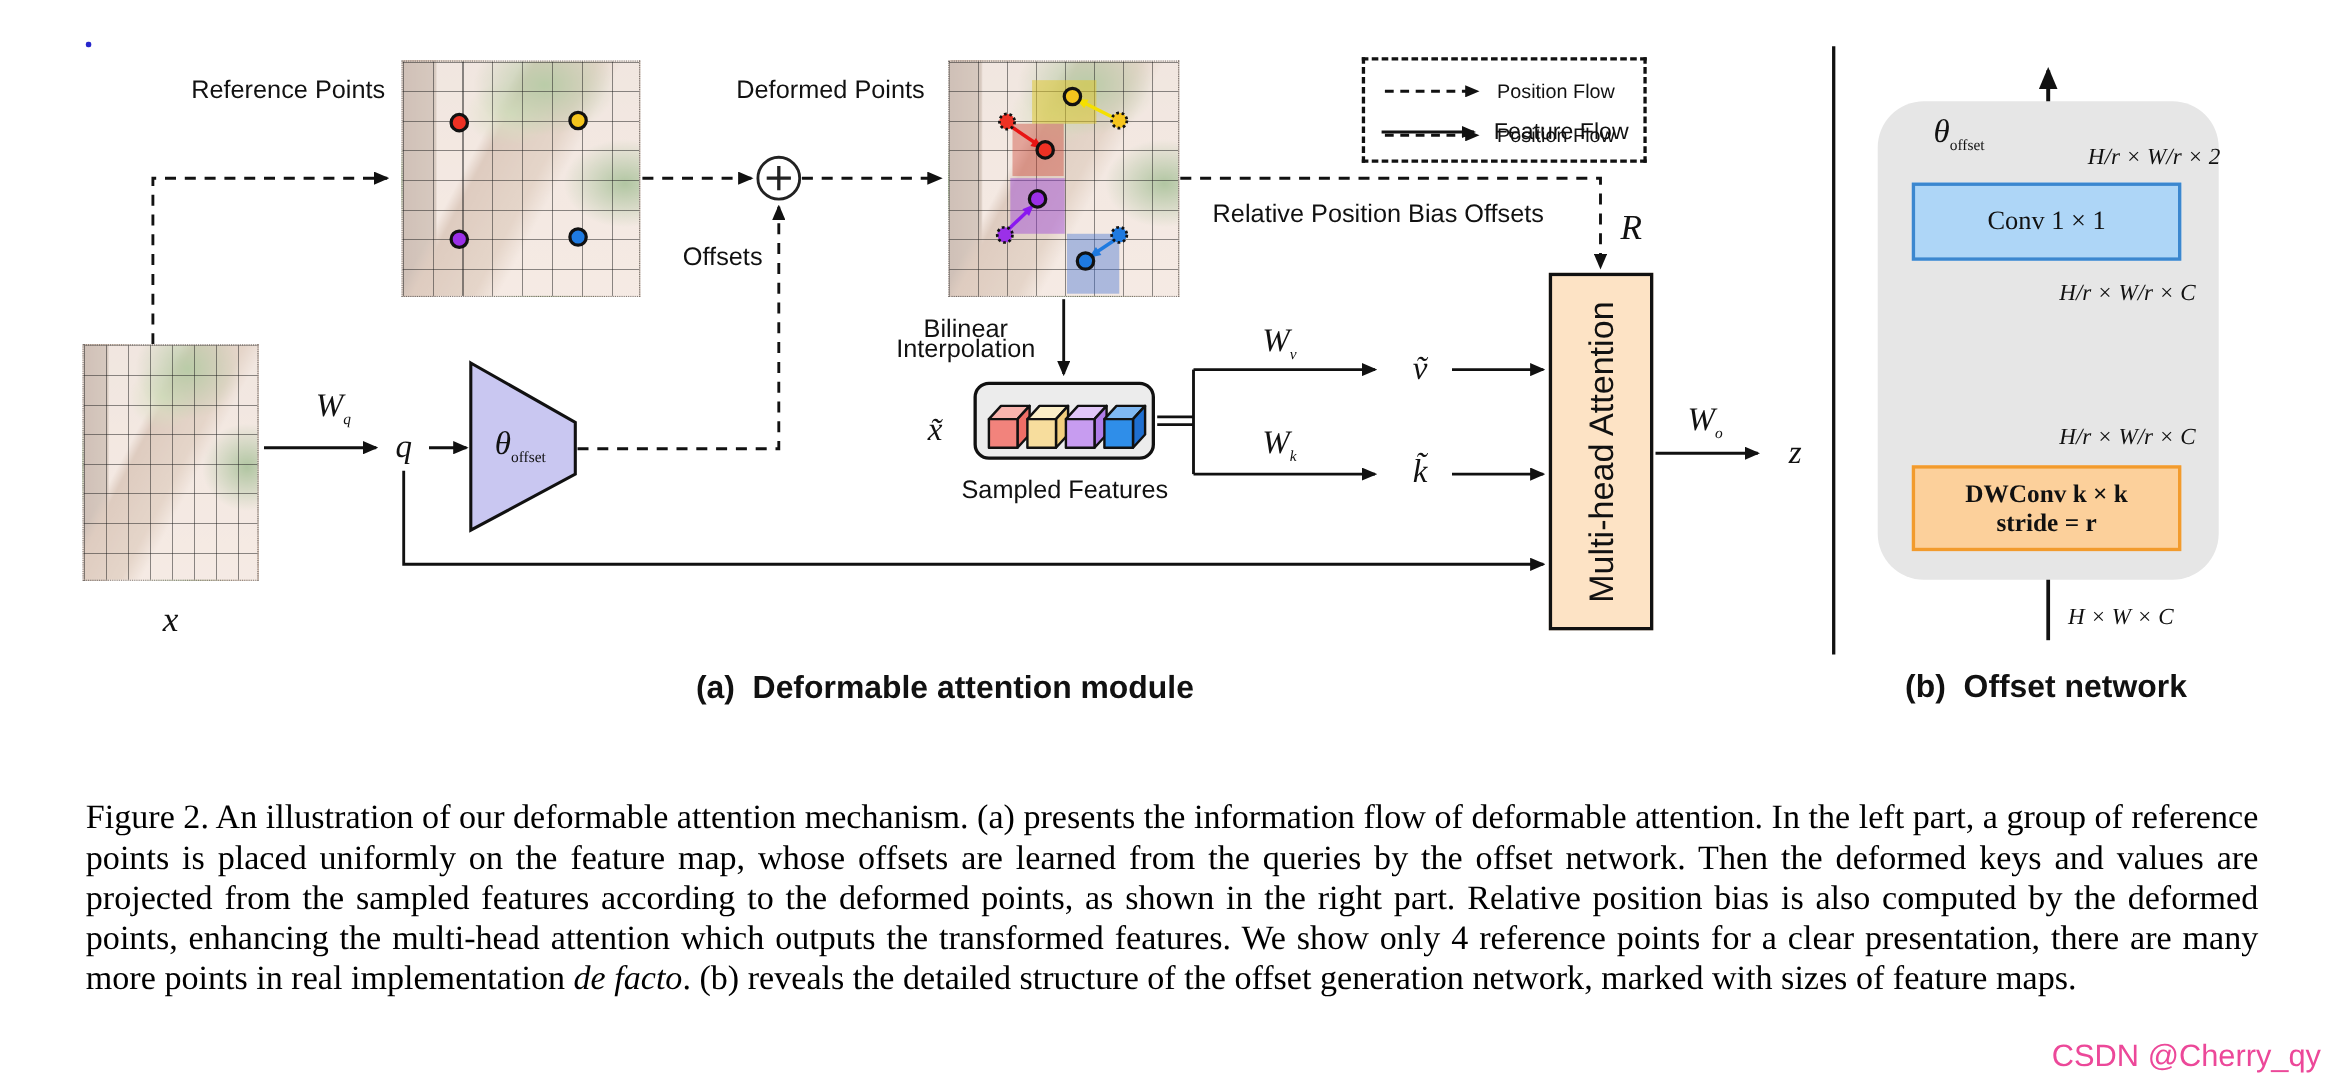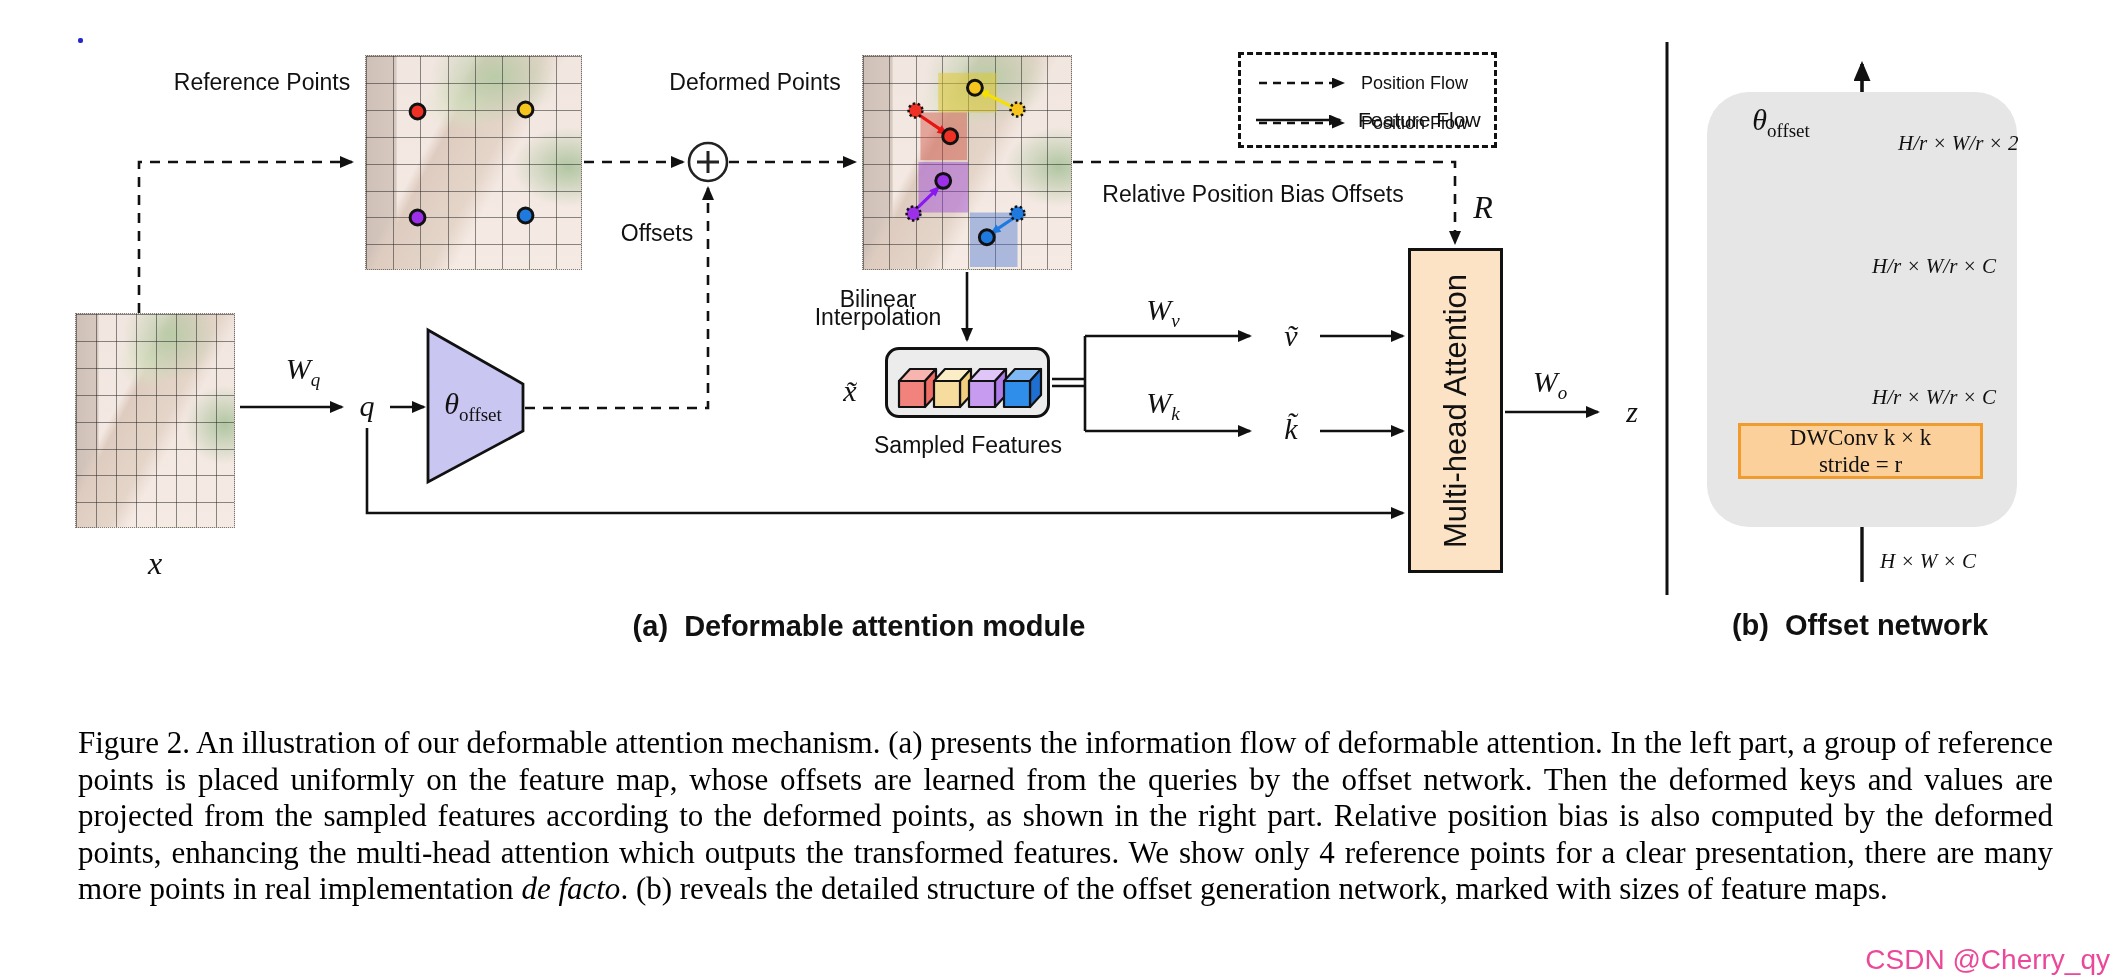--- a/index.html
+++ b/index.html
@@ -5,21 +5,21 @@
   html,body{margin:0;padding:0;background:#ffffff;}
   #canvas{position:relative;width:2116px;height:979px;background:#ffffff;overflow:hidden;
           font-family:"Liberation Sans",sans-serif;color:#111;}
   .abs{position:absolute;}
   
   .lbl{position:absolute;font-size:23px;color:#111;white-space:nowrap;transform:translate(-50%,-50%);text-align:center;}
   .cap{position:absolute;font-size:29px;font-weight:bold;white-space:nowrap;transform:translate(-50%,-50%);}
   
   .m{position:absolute;font-family:"Liberation Serif",serif;font-style:italic;font-size:30px;
      white-space:nowrap;transform:translate(-50%,-50%);}
-  .m sub{font-size:19px;font-style:italic;}
+  .m sub{font-size:14px;font-style:italic;}
   .m sub.rm{font-style:normal;}
   .dim{position:absolute;font-family:"Liberation Serif",serif;font-style:italic;font-size:21px;
        white-space:nowrap;transform:translate(0,-50%);}
   
   .catphoto{position:absolute;box-sizing:border-box;border:1px dotted rgba(40,40,40,.55);
     background:
       linear-gradient(rgba(255,255,255,.46),rgba(255,255,255,.46)),
       radial-gradient(ellipse 42% 30% at 60% 10%, #7fa05e 0%, rgba(127,160,94,0) 72%),
       radial-gradient(ellipse 36% 26% at 94% 52%, #6f9553 0%, rgba(111,149,83,0) 72%),
       radial-gradient(ellipse 28% 20% at 46% 22%, #b8c48e 0%, rgba(184,196,142,0) 70%),
@@ -42,21 +42,21 @@
        box-sizing:border-box;}
   .legend .row{position:absolute;left:16px;height:24px;display:flex;align-items:center;}
   .legend .row svg{margin-right:12px;}
   .legend .row span{font-size:18px;}
   .offnet{position:absolute;left:1707px;top:92px;width:310px;height:435px;background:#e6e6e6;border-radius:42px;}
   .blk{position:absolute;left:1738px;width:245px;box-sizing:border-box;text-align:center;
        font-family:"Liberation Serif",serif;font-size:24px;color:#111;
        display:flex;flex-direction:column;justify-content:center;}
   .blk.conv{top:166px;height:71px;background:#aed6f7;border:3px solid #3b87cf;}
   .blk.gelu{top:292px;height:71px;background:#f89090;border:3px solid #e23b3b;}
-  .blk.dw{top:423px;height:56px;background:#fcd09b;border:3px solid #f29b2d;font-size:23px;line-height:27px;}
+  .blk.dw{top:423px;height:78px;background:#fcd09b;border:3px solid #f29b2d;font-size:23px;line-height:27px;font-weight:bold;}
   
   #figcap{position:absolute;left:78px;top:694px;width:1975px;font-family:"Liberation Serif",serif;
        font-size:31px;line-height:36.6px;color:#000;text-align:justify;}
   #figcap .it{font-style:italic;}
   #watermark{position:absolute;right:6px;top:944px;font-size:28px;color:#ec4899;}
   #tinydot{position:absolute;left:78px;top:38px;width:5px;height:5px;background:#2626cc;border-radius:2px;}
   svg{display:block;}
 </style>
 </head>
 <body>
@@ -227,20 +227,23 @@
           <marker id="ahL3" markerUnits="userSpaceOnUse" markerWidth="13" markerHeight="11" refX="11" refY="5.5" orient="auto">
             <path d="M0,0 L13,5.5 L0,11 Z" fill="#111"></path>
           </marker>
         </defs>
       <line x1="2" y1="7" x2="86" y2="7" stroke="#111" stroke-width="2.6" marker-end="url(#ahL3)"></line>
     </svg>
     <span style="font-size:21px;">Feature Flow</span>
   </div>
 
   <div class="offnet"></div>
+  <div class="blk conv">
+    <span>Conv 1 × 1</span>
+  </div>
   <div class="blk dw">
     <span>DWConv k × k</span>
     <span>stride = r</span>
   </div>
 
   <div class="lbl" style="left:262px;top:82px;">Reference Points</div>
   <div class="lbl" style="left:755px;top:82px;">Deformed Points</div>
   <div class="lbl" style="left:657px;top:233px;">Offsets</div>
   <div class="lbl" style="left:878px;top:299px;">Bilinear</div>
   <div class="lbl" style="left:878px;top:317px;">Interpolation</div>

